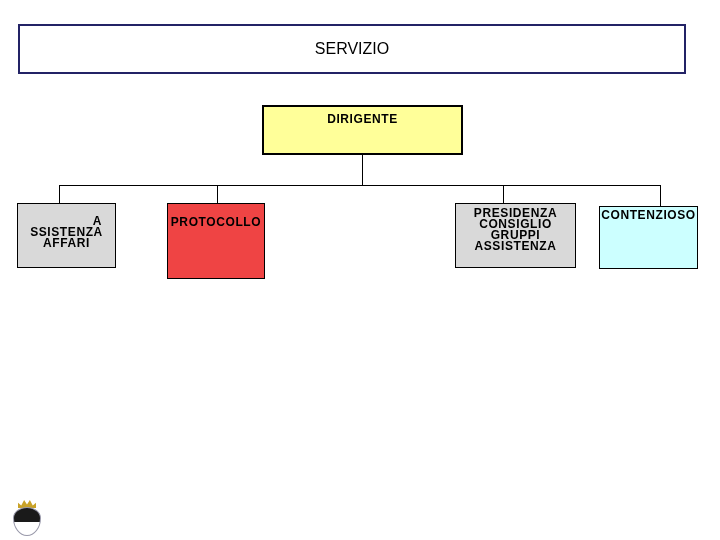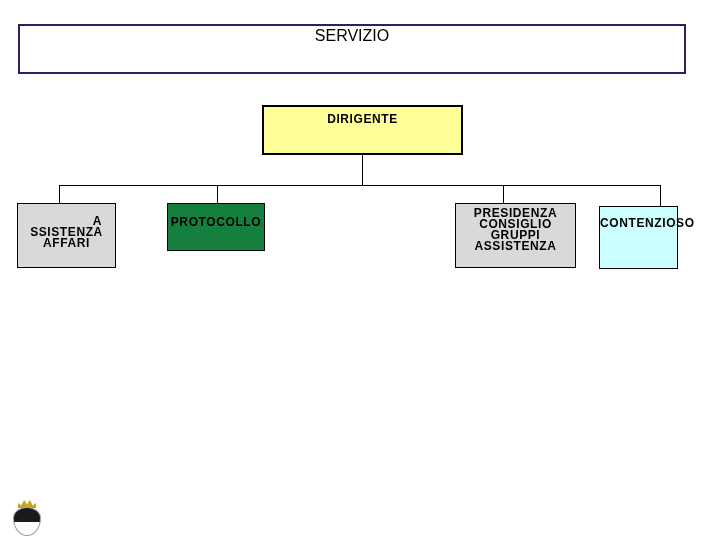--- a/index.html
+++ b/index.html
@@ -14,21 +14,21 @@
   }
 
   
   .title-box {
     position: absolute;
     left: 18px; top: 24px;
     width: 668px; height: 50px;
     border: 2px solid #232366;
     background: #ffffff;
     display: flex;
-    flex-direction: row;
+    flex-direction: column;
     justify-content: center;
     text-align: center;
     color: #000000;
     font-size: 16px;
     line-height: 20px;
   }
 
   
   .node {
     position: absolute;
@@ -53,35 +53,35 @@
     background: #D9D9D9;
     padding-top: 12px;
   }
   .node-assistenza .line-a {
     display: block;
     text-align: right;
     padding-right: 13px;
   }
   .node-protocollo {
     left: 167px; top: 203px;
-    width: 98px; height: 48px;
-    background: #15803d;
+    width: 98px; height: 76px;
+    background: #ef4444;
     padding-top: 13px;
   }
   .node-presidenza {
     left: 455px; top: 203px;
     width: 121px; height: 65px;
     background: #D9D9D9;
     padding-top: 4px;
   }
   .node-contenzioso {
     left: 599px; top: 206px;
-    width: 79px; height: 63px;
+    width: 99px; height: 63px;
     background: #CCFFFF;
-    padding-top: 11px;
+    padding-top: 3px;
   }
   .node-line { display: block; }
 
   
   .cline { position: absolute; background: #000000; }
   .trunk   { left: 362px; top: 155px; width: 1px; height: 31px; }
   .hbar    { left: 59px;  top: 185px; width: 602px; height: 1px; }
   .drop-1  { left: 59px;  top: 185px; width: 1px; height: 19px; }
   .drop-2  { left: 217px; top: 185px; width: 1px; height: 19px; }
   .drop-3  { left: 503px; top: 185px; width: 1px; height: 19px; }

